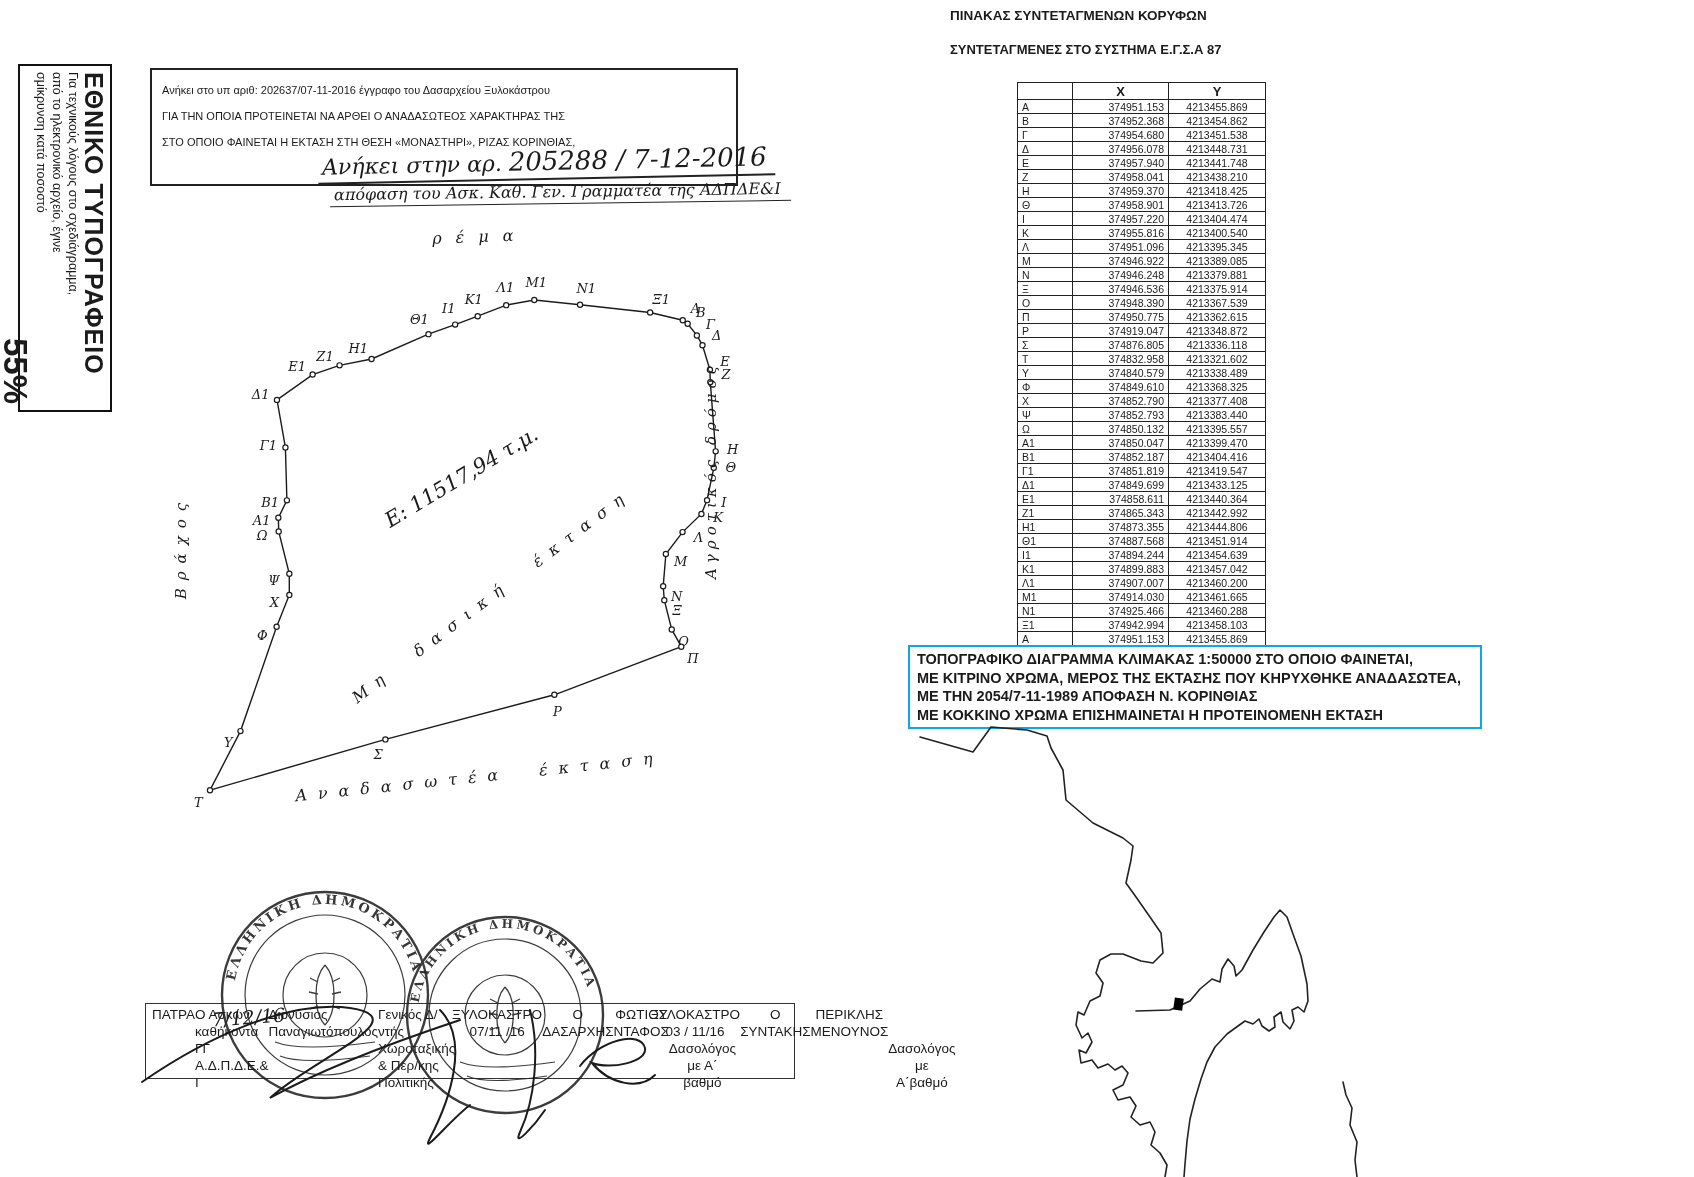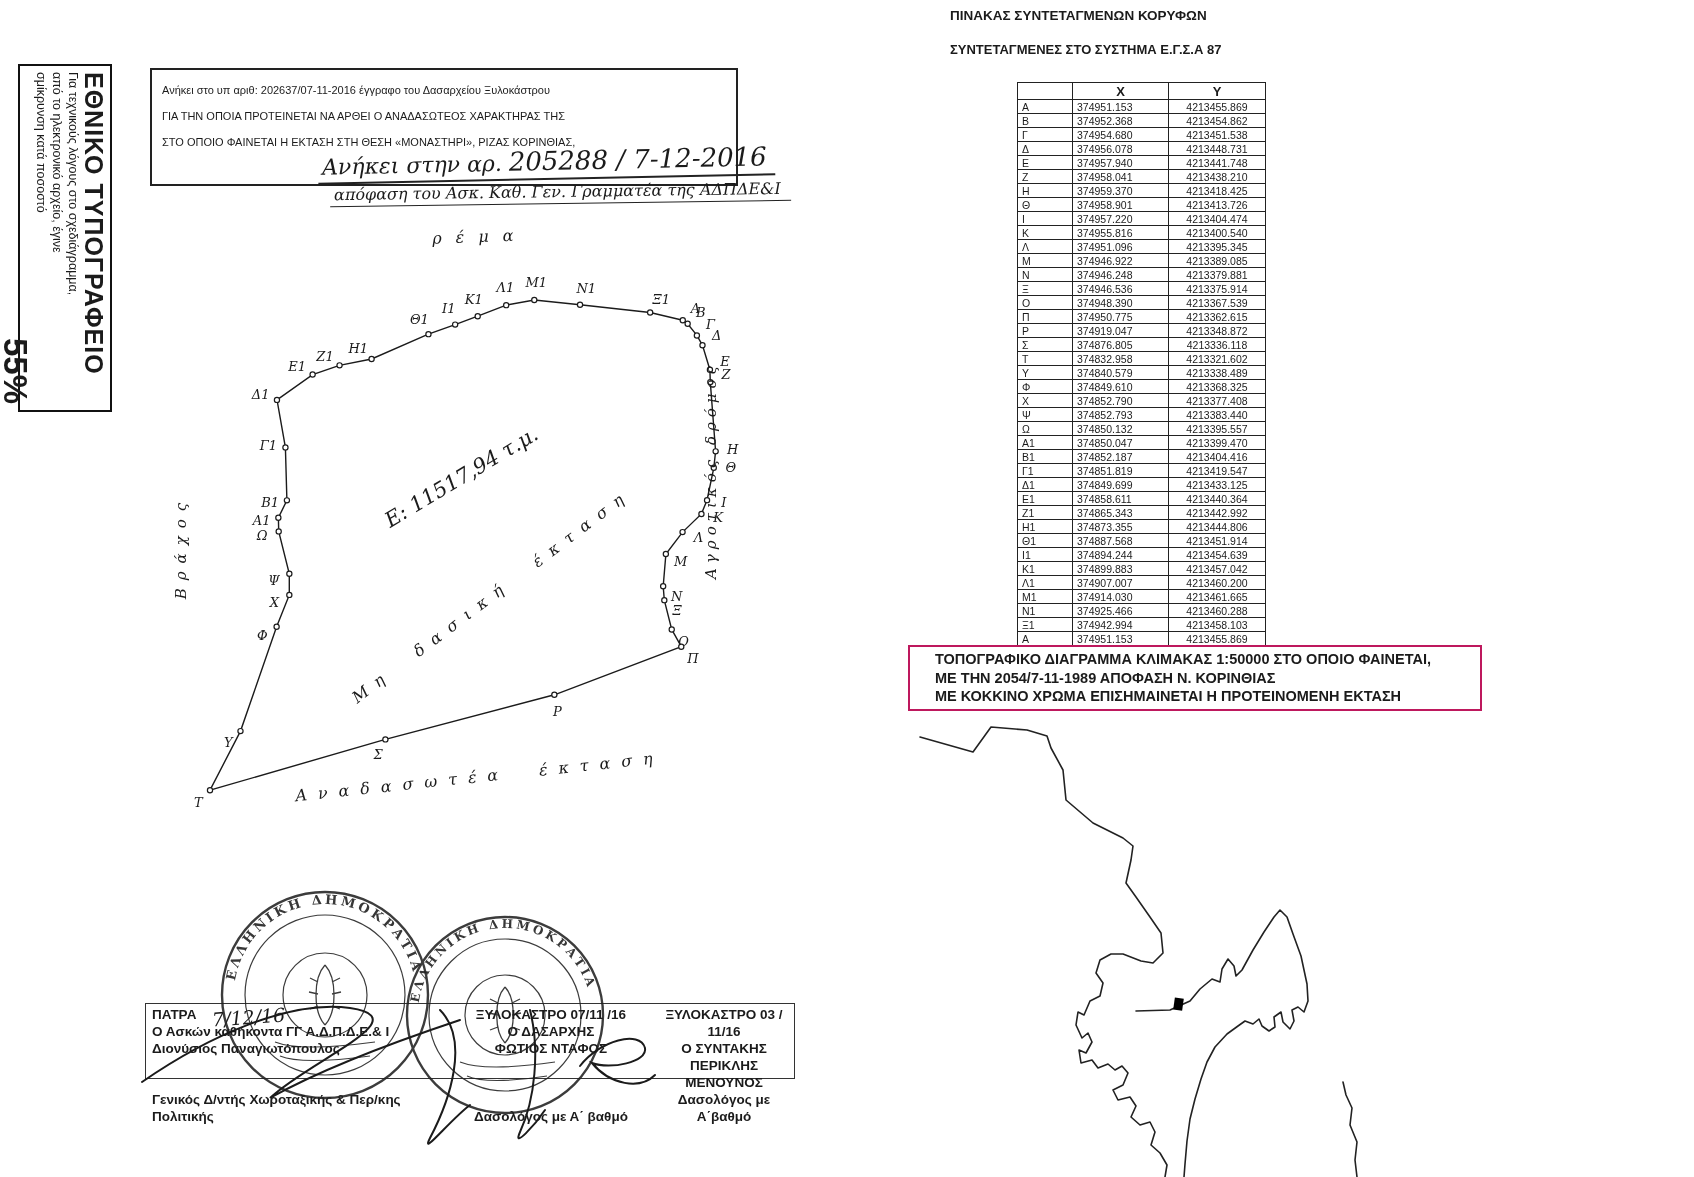--- a/index.html
+++ b/index.html
@@ -33,32 +33,32 @@
 
   
   .tbl-title{left:950px;top:8px;width:380px;text-align:left;font-size:13.5px;font-weight:bold;}
   .tbl-sub{left:950px;top:42px;width:380px;text-align:left;font-size:13px;font-weight:bold;}
   table.coords{position:absolute;left:1017px;top:82px;border-collapse:collapse;
                font-size:10.5px;table-layout:fixed;}
   table.coords th,table.coords td{border:1px solid #222;height:13px;padding:0 4px;
                overflow:hidden;white-space:nowrap;}
   table.coords th{font-size:13px;font-weight:bold;text-align:center;height:16px;}
   table.coords td:first-child{width:46px;text-align:left;}
-  table.coords td:nth-child(2){width:87px;text-align:left;}
+  table.coords td:nth-child(2){width:87px;text-align:right;}
   table.coords td:nth-child(3){width:88px;text-align:center;}
 
   
-  .map-note{left:908px;top:645px;width:574px;border:2px solid #be185d;box-sizing:border-box;
-            padding:3px 25px;font-size:14.5px;font-weight:bold;line-height:18.5px;}
+  .map-note{left:908px;top:645px;width:574px;border:2px solid #0ea5e9;box-sizing:border-box;
+            padding:3px 7px;font-size:14.5px;font-weight:bold;line-height:18.5px;}
 
   
   .sig-box{left:145px;top:1003px;width:650px;height:76px;border:1.5px solid #333;
            box-sizing:border-box;display:grid;grid-template-columns:300px 198px 148px;
            font-size:13.5px;line-height:17px;padding:2px 6px;}
-  .sig-col{display:flex;flex-direction:column;font-weight:bold;}
+  .sig-col{display:flex;flex-direction:row;}
   .sig-col .rolebot{margin-top:auto;}
   .sig-c2,.sig-c3{text-align:center;}
   .hw-date{left:212px;top:1006px;font-size:19px;transform:rotate(-4deg);}
 </style>
 </head>
 <body>
 
 <div class="page">
 
   <div class="abs po-box">
@@ -370,20 +370,21 @@
         <tr>
           <td>Α</td>
           <td>374951.153</td>
           <td>4213455.869</td>
         </tr>
       </tbody>
   </table>
 
   <div class="abs map-note">
     <div>ΤΟΠΟΓΡΑΦΙΚΟ ΔΙΑΓΡΑΜΜΑ ΚΛΙΜΑΚΑΣ 1:50000 ΣΤΟ ΟΠΟΙΟ ΦΑΙΝΕΤΑΙ,</div>
+    <div>ΜΕ ΚΙΤΡΙΝΟ ΧΡΩΜΑ, ΜΕΡΟΣ ΤΗΣ ΕΚΤΑΣΗΣ ΠΟΥ ΚΗΡΥΧΘΗΚΕ ΑΝΑΔΑΣΩΤΕΑ,</div>
     <div>ΜΕ ΤΗΝ 2054/7-11-1989 ΑΠΟΦΑΣΗ Ν. ΚΟΡΙΝΘΙΑΣ</div>
     <div>ΜΕ ΚΟΚΚΙΝΟ ΧΡΩΜΑ ΕΠΙΣΗΜΑΙΝΕΤΑΙ Η ΠΡΟΤΕΙΝΟΜΕΝΗ ΕΚΤΑΣΗ</div>
   </div>
 
   <svg class="abs" style="left:860px;top:680px;" width="834" height="497" viewBox="0 0 834 497">
     <g fill="none" stroke="#222" stroke-width="1.6" stroke-linejoin="round" stroke-linecap="round">
       <path d="M 60 57 L 113 72 L 131 47 L 167 50 L 187 56 L 191 68 L 203 90 L 206 120 L 233 143 L 263 158 L 273 166 L 271 180 L 266 203 L 276 217 L 290 237 L 301 253 L 303 273 L 293 283 L 281 281 L 263 274 L 251 274 L 240 280 L 236 293 L 243 303 L 240 316 L 230 321 L 224 335 L 218 332 L 216 345 L 222 358 L 228 353 L 232 362 L 226 373 L 219 370 L 221 383 L 232 380 L 238 388 L 248 384 L 255 390 L 262 386 L 268 393 L 263 405 L 253 410 L 258 420 L 270 417 L 276 426 L 271 437 L 280 445 L 290 442 L 295 452 L 291 465 L 300 473 L 307 485 L 305 497"></path>
       <path d="M 276 331 L 310 330 L 330 321 L 340 309 L 352 299 L 360 302 L 362 289 L 368 279 L 374 286 L 376 296 L 382 290 L 393 270 L 404 252 L 414 237 L 420 230 L 427 237 L 433 254 L 441 276 L 447 304 L 448 321 L 444 332 L 438 327 L 432 330 L 434 341 L 430 349 L 423 342 L 421 332 L 414 337 L 415 347 L 409 351 L 402 346 L 399 339 L 393 344 L 385 341 L 378 346 L 367 354 L 355 367 L 347 382 L 341 399 L 335 419 L 330 439 L 327 461 L 325 484 L 324 497"></path>
       <path d="M 483 402 L 486 415 L 492 428 L 490 445 L 497 462 L 495 480 L 497 497"></path>
     </g>

